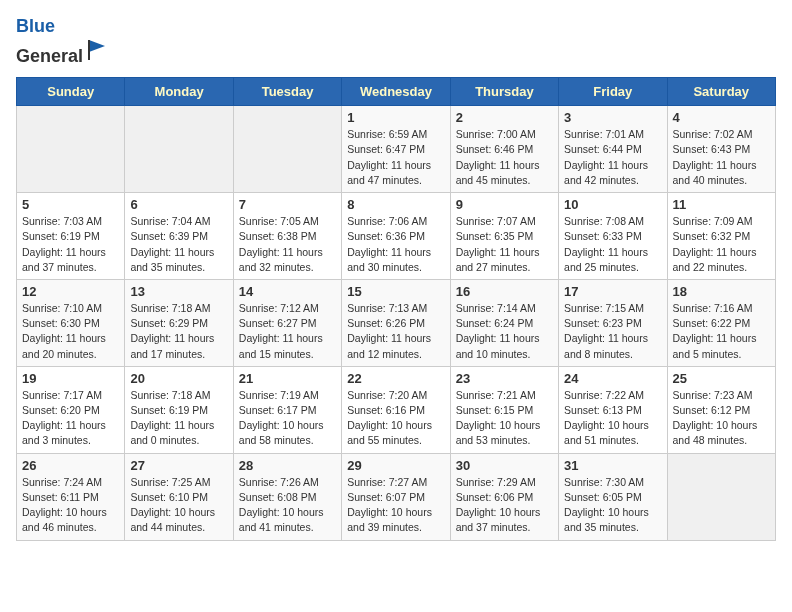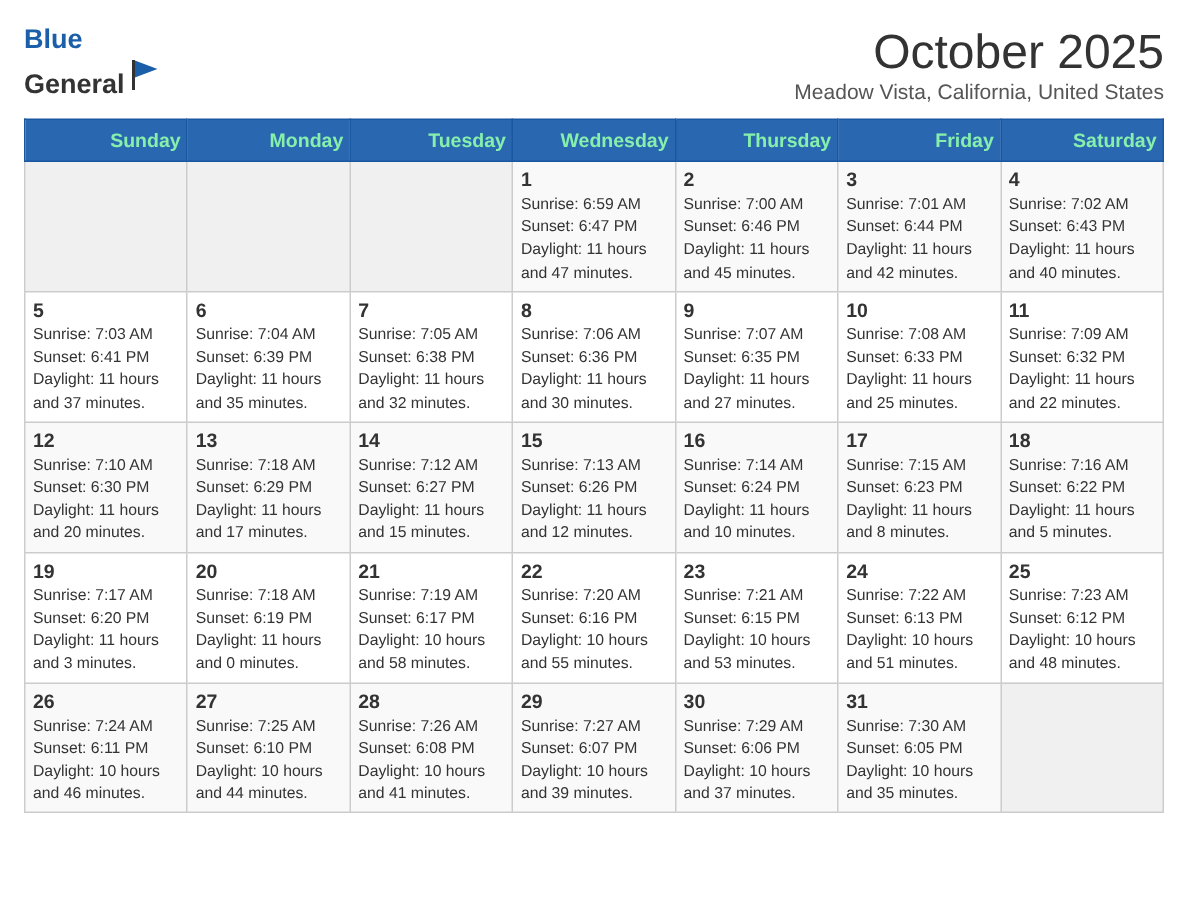--- a/index.html
+++ b/index.html
@@ -44,25 +44,25 @@
       font-size: 14px;
       color: #555;
     }
     .calendar {
       width: 100%;
       border-collapse: collapse;
       border: 1px solid #ccc;
     }
     .calendar th {
       background: #2a67b1;
-      color: #86efac;
+      color: #fef9c3;
       font-size: 13px;
       font-weight: bold;
       padding: 6px 4px;
-      text-align: right;
+      text-align: center;
       border: 1px solid #1a57a1;
     }
     .calendar td {
       border: 1px solid #ccc;
       vertical-align: top;
       padding: 4px 5px;
       width: 108px;
       min-height: 80px;
       font-size: 11px;
       color: #333;
@@ -103,24 +103,20 @@
         <span class="logo-blue">Blue</span>
       </div>
       <div class="logo-text">
         <span class="logo-general">General</span><svg class="logo-icon" viewBox="0 0 24 24">
             <polygon points="4,2 20,8 4,14" fill="#1a5fa8"></polygon>
             <rect x="3" y="2" width="2" height="20" fill="#333"></rect>
           </svg>
       </div>
     </div>
   </div>
-  <div class="title-block">
-    <div class="month-title">October 2025</div>
-    <div class="location">Meadow Vista, California, United States</div>
-  </div>
 </div>
 
 <table class="calendar">
   <thead>
     <tr>
     <th>Sunday</th>
         <th>Monday</th>
         <th>Tuesday</th>
         <th>Wednesday</th>
         <th>Thursday</th>
@@ -159,21 +155,21 @@
           <div class="day-info" style="white-space: pre-line;">Sunrise: 7:02 AM
 Sunset: 6:43 PM
 Daylight: 11 hours
 and 40 minutes.</div>
         </td>
       </tr>
       <tr>
         <td>
           <span class="day-num">5</span>
           <div class="day-info" style="white-space: pre-line;">Sunrise: 7:03 AM
-Sunset: 6:41 PM
+Sunset: 6:19 PM
 Daylight: 11 hours
 and 37 minutes.</div>
         </td>
         <td>
           <span class="day-num">6</span>
           <div class="day-info" style="white-space: pre-line;">Sunrise: 7:04 AM
 Sunset: 6:39 PM
 Daylight: 11 hours
 and 35 minutes.</div>
         </td>

